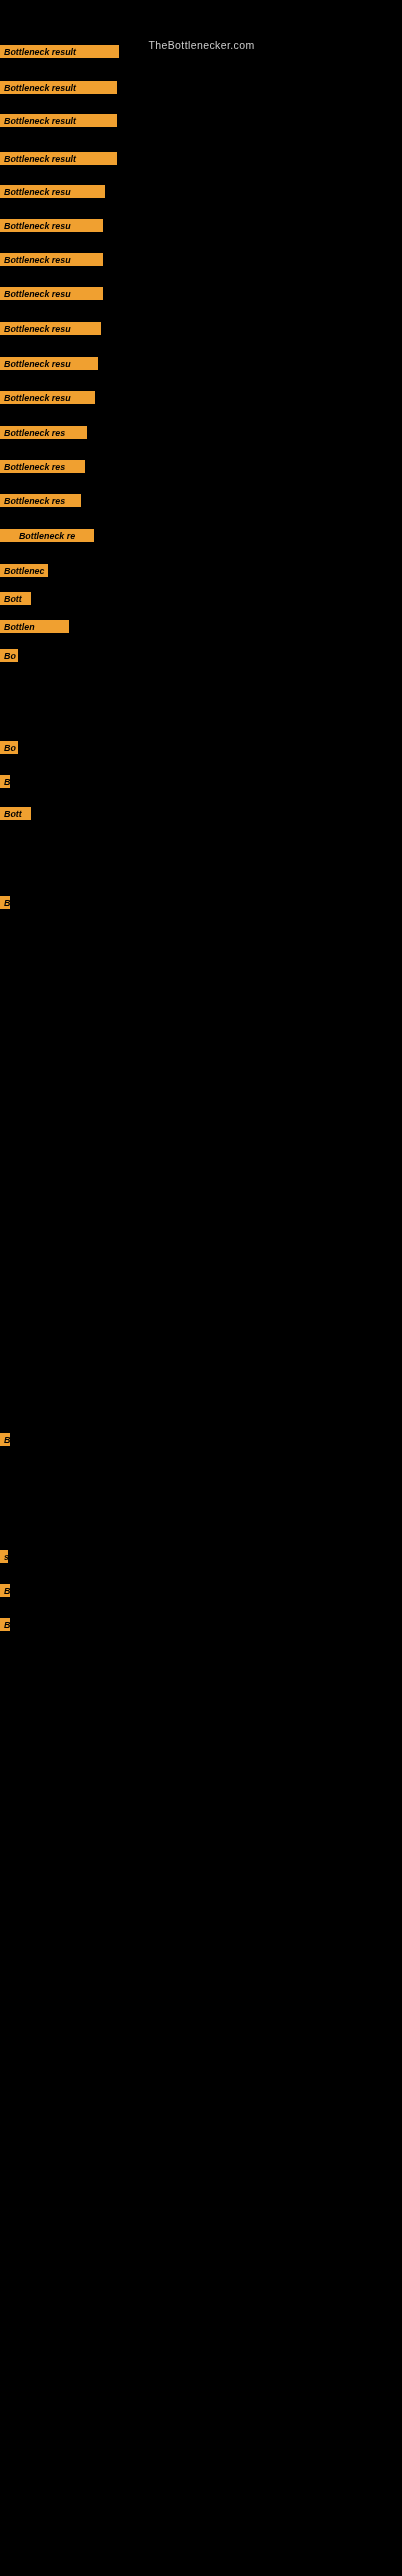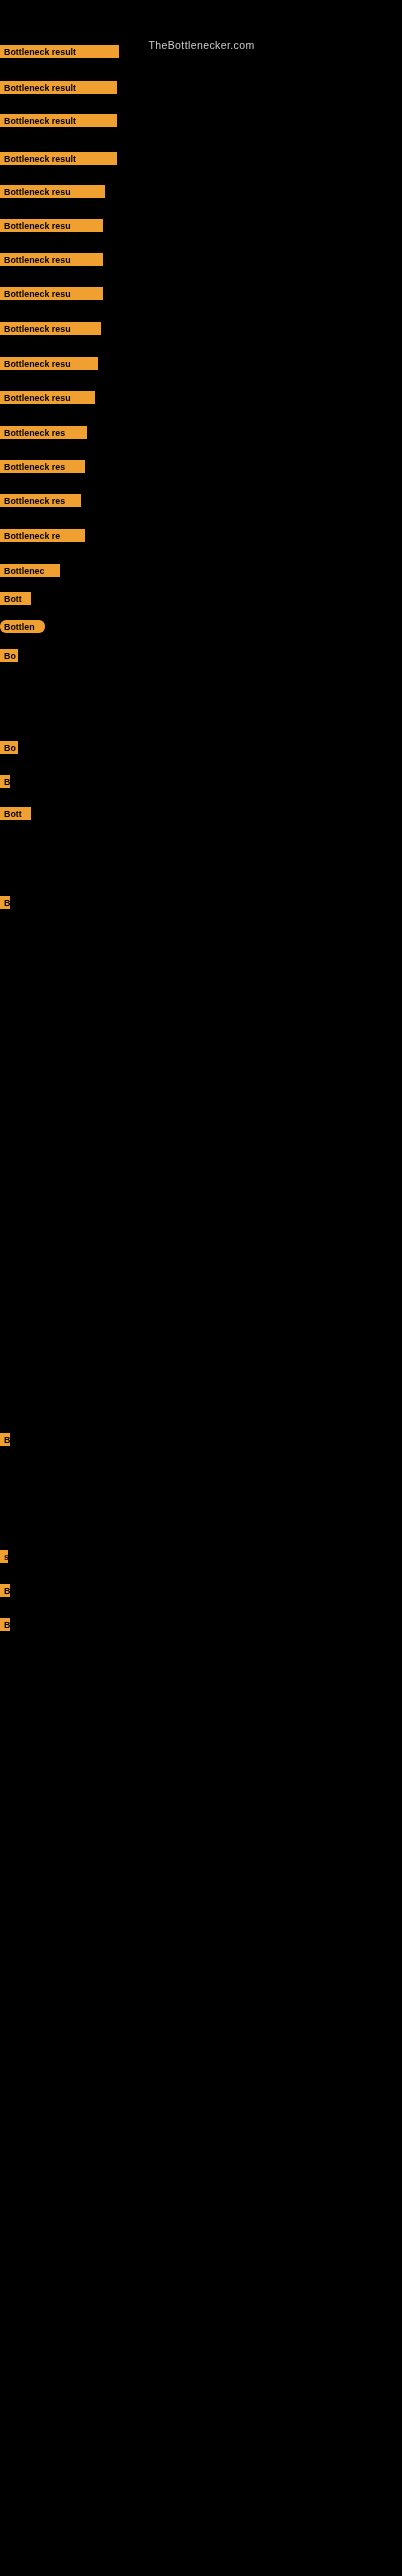--- a/index.html
+++ b/index.html
@@ -20,20 +20,21 @@
     }
     .bottleneck-label {
       background-color: #f0a030;
       color: #000;
       font-size: 8.9px;
       font-weight: bold;
       padding: 1.6px 4px;
       position: absolute;
       white-space: nowrap;
       overflow: hidden;
+      font-style: italic;
     }
   </style>
 </head>
 <body>
 
 <div class="site-title">TheBottlenecker.com</div>
 
 <div class="bottleneck-label" style="top: 45px; left: 0px; width: 119px;">Bottleneck result</div>
 <div class="bottleneck-label" style="top: 81px; left: 0px; width: 117px;">Bottleneck result</div>
 <div class="bottleneck-label" style="top: 114px; left: 0px; width: 117px;">Bottleneck result</div>
@@ -41,24 +42,24 @@
 <div class="bottleneck-label" style="top: 185px; left: 0px; width: 105px;">Bottleneck resu</div>
 <div class="bottleneck-label" style="top: 219px; left: 0px; width: 103px;">Bottleneck resu</div>
 <div class="bottleneck-label" style="top: 253px; left: 0px; width: 103px;">Bottleneck resu</div>
 <div class="bottleneck-label" style="top: 287px; left: 0px; width: 103px;">Bottleneck resu</div>
 <div class="bottleneck-label" style="top: 322px; left: 0px; width: 101px;">Bottleneck resu</div>
 <div class="bottleneck-label" style="top: 357px; left: 0px; width: 98px;">Bottleneck resu</div>
 <div class="bottleneck-label" style="top: 391px; left: 0px; width: 95px;">Bottleneck resu</div>
 <div class="bottleneck-label" style="top: 426px; left: 0px; width: 87px;">Bottleneck res</div>
 <div class="bottleneck-label" style="top: 460px; left: 0px; width: 85px;">Bottleneck res</div>
 <div class="bottleneck-label" style="top: 494px; left: 0px; width: 81px;">Bottleneck res</div>
-<div class="bottleneck-label" style="top: 529px; left: 0px; width: 85px;">Bottleneck re</div>
-<div class="bottleneck-label" style="top: 564px; left: 0px; width: 60px;">Bottlenec</div>
+<div class="bottleneck-label" style="top: 529px; left: 0px; width: 94px; text-align: center;">Bottleneck re</div>
+<div class="bottleneck-label" style="top: 564px; left: 0px; width: 48px;">Bottlenec</div>
 <div class="bottleneck-label" style="top: 592px; left: 0px; width: 31px;">Bott</div>
-<div class="bottleneck-label" style="top: 620px; left: 0px; width: 45px; border-radius: 6px;">Bottlen</div>
+<div class="bottleneck-label" style="top: 620px; left: 0px; width: 69px;">Bottlen</div>
 <div class="bottleneck-label" style="top: 649px; left: 0px; width: 17.7px;">Bo</div>
 <div class="bottleneck-label" style="top: 741px; left: 0px; width: 17.7px;">Bo</div>
 <div class="bottleneck-label" style="top: 775px; left: 0px; width: 9.7px;">B</div>
 <div class="bottleneck-label" style="top: 807px; left: 0px; width: 31px;">Bott</div>
 <div class="bottleneck-label" style="top: 896px; left: 0px; width: 9.7px;">B</div>
 <div class="bottleneck-label" style="top: 1433px; left: 0px; width: 9.7px;">B</div>
 <div class="bottleneck-label" style="top: 1550px; left: 0px; width: 6.4px;">s</div>
 <div class="bottleneck-label" style="top: 1584px; left: 0px; width: 9.7px;">B</div>
 <div class="bottleneck-label" style="top: 1618px; left: 0px; width: 9.7px;">B</div>
 

